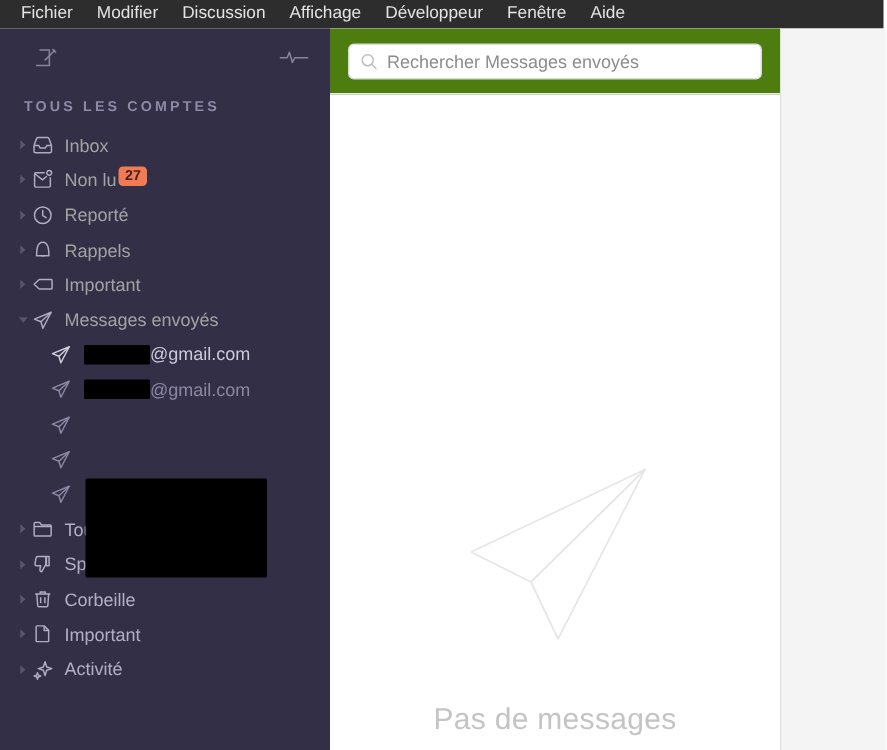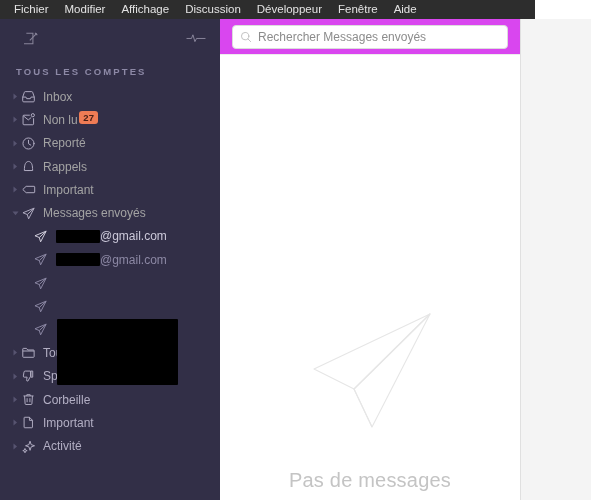--- a/index.html
+++ b/index.html
@@ -7,21 +7,21 @@
     width: 591px; height: 500px;
     overflow: hidden;
     font-family: "Liberation Sans", sans-serif;
     background: #ffffff;
   }
   #app { position: relative; width: 591px; height: 500px; }
 
   
   .menubar {
     position: absolute; top: 0; left: 0;
-    width: 535px; height: 19px;
+    width: 589px; height: 19px;
     background: #2d2d2d;
     display: flex; align-items: center;
     padding-left: 6px;
   }
   .menu-item {
     color: #e3e3e3;
     font-size: 11.5px;
     padding: 0 8px;
     line-height: 19px;
     white-space: nowrap;
@@ -122,24 +122,24 @@
   }
 
   
   .listpanel {
     position: absolute; top: 19px; left: 220px;
     width: 301px; height: 481px;
     background: #ffffff;
     border-right: 1px solid #e0e0e0;
   }
   .searchwrap {
-    height: 36px;
+    height: 44px;
     display: flex; align-items: center;
     padding: 0 12px;
-    background: #d946ef;
+    background: #4d7c0f;
     border-bottom: 1px solid #ececec;
   }
   .searchbox {
     flex: 1;
     height: 24px;
     border: 1px solid #dcdcdc;
     border-radius: 4px;
     display: flex; align-items: center;
     padding: 0 7px;
     background: #fff;
@@ -181,22 +181,22 @@
   }
 </style>
 </head>
 <body>
 
 <div id="app">
 
   <div class="menubar">
     <div class="menu-item">Fichier</div>
     <div class="menu-item">Modifier</div>
+    <div class="menu-item">Discussion</div>
     <div class="menu-item">Affichage</div>
-    <div class="menu-item">Discussion</div>
     <div class="menu-item">Développeur</div>
     <div class="menu-item">Fenêtre</div>
     <div class="menu-item">Aide</div>
   </div>
 
   <div class="sidebar">
 
     <div class="sidebar-toolbar">
       <span class="tb-icon">
         <svg width="15" height="15" viewBox="0 0 16 16" fill="none" stroke="#b6b2c6" stroke-width="1.1">

